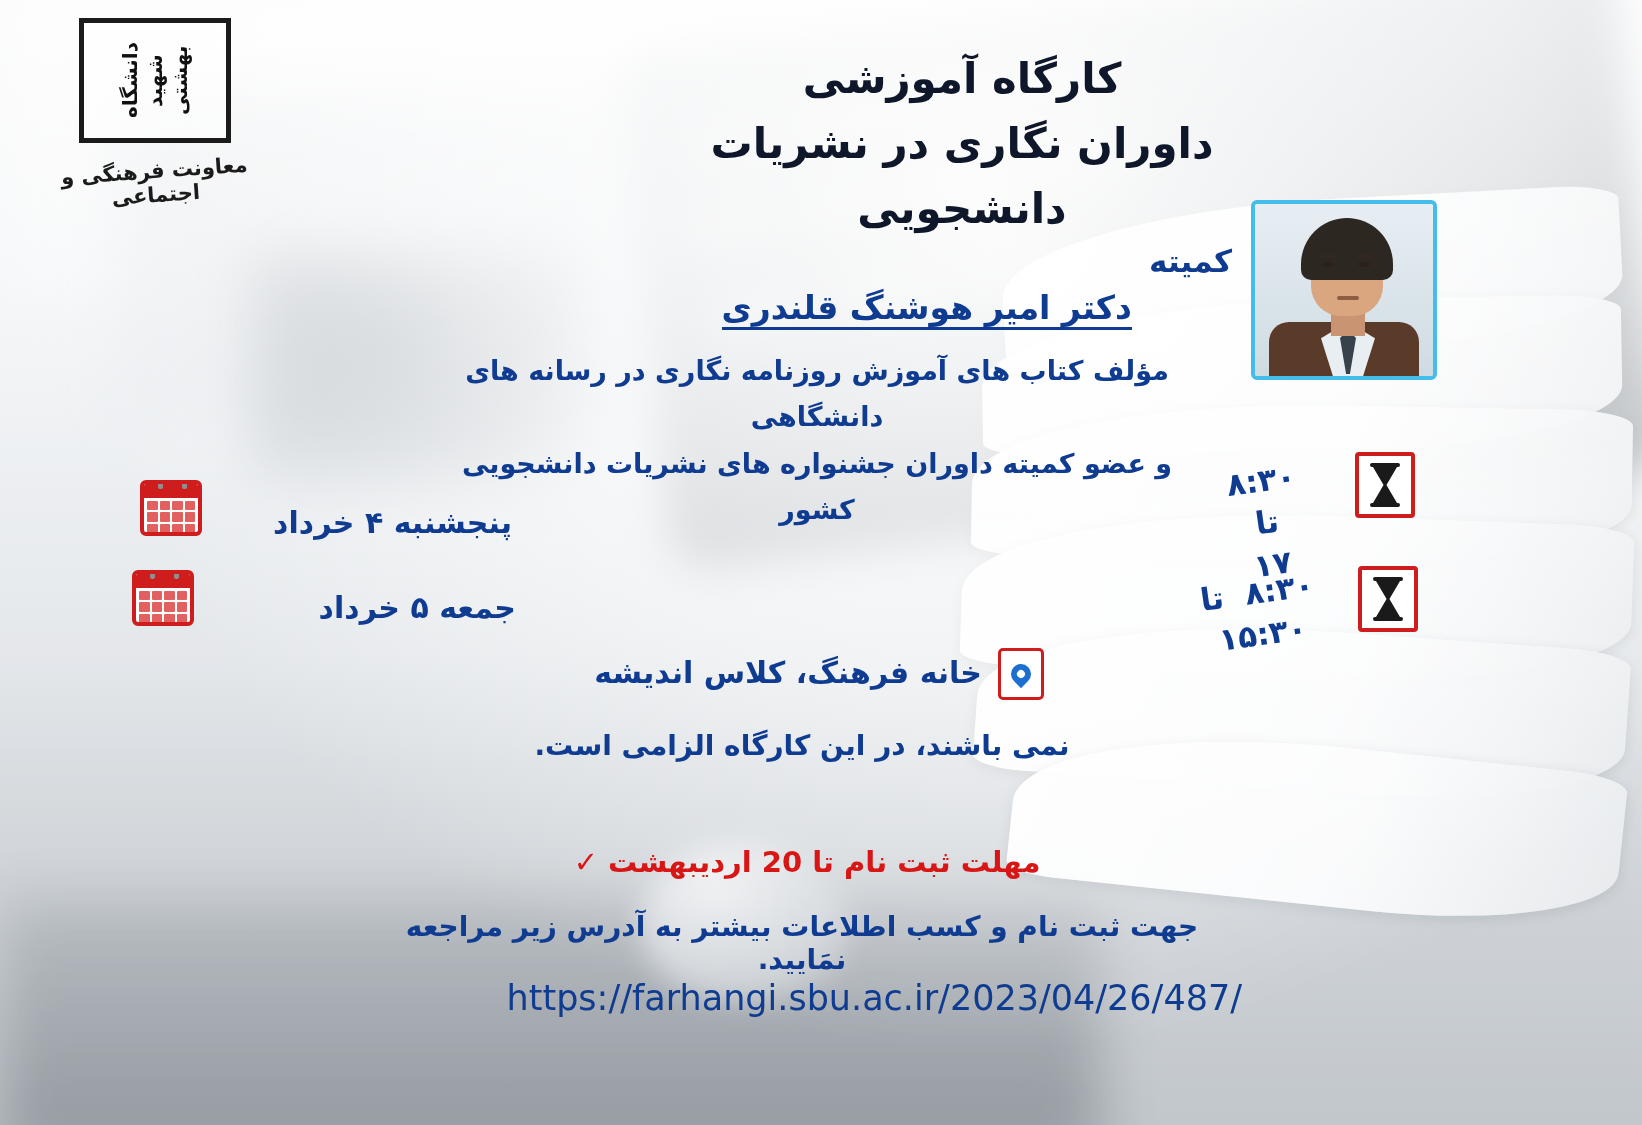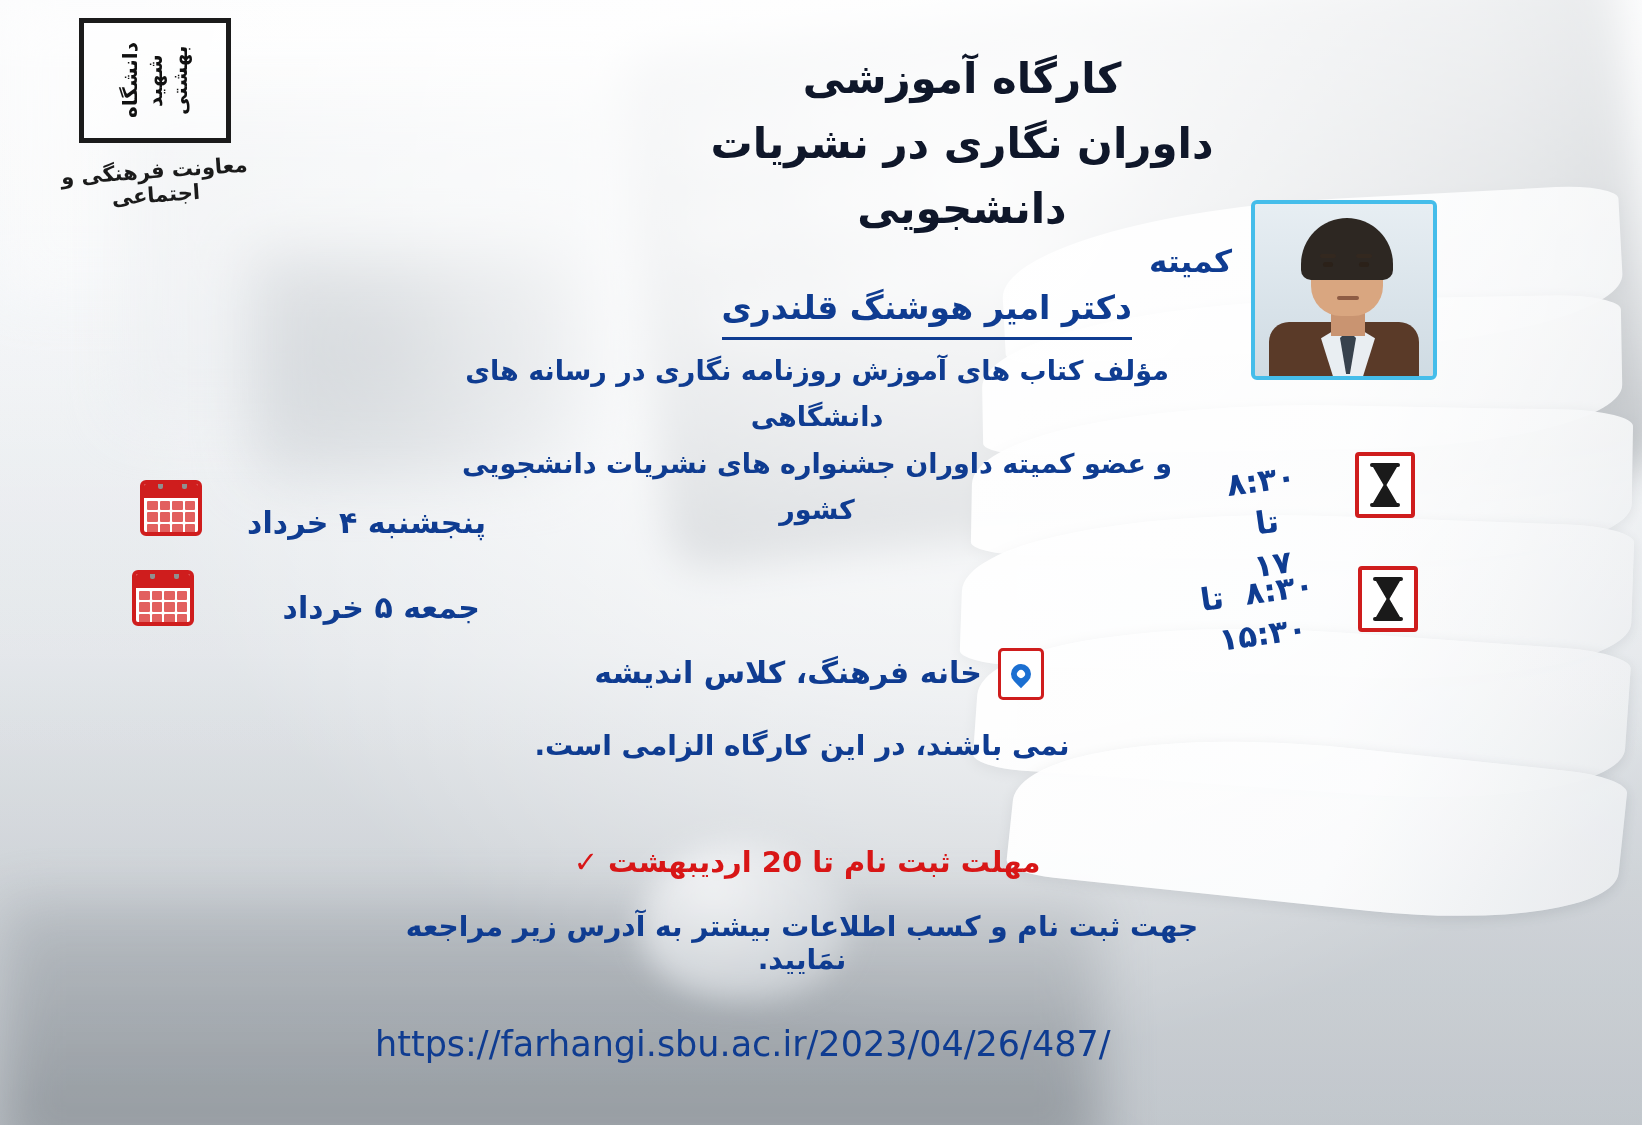--- a/index.html
+++ b/index.html
@@ -177,21 +177,20 @@
     font-weight: 700;
     color: #0f3c91;
   }
   .presenter-name {
     position: absolute;
     right: 510px;
     top: 288px;
     font-size: 33px;
     font-weight: 700;
     color: #0f3c91;
-    padding-bottom: 10px;
     border-bottom: 3px solid #0f3c91;
   }
   .presenter-bio {
     position: absolute;
     right: 430px;
     top: 348px;
     width: 790px;
     text-align: center;
     color: #0f3c91;
     font-weight: 700;
@@ -327,30 +326,29 @@
     right: 400px;
     top: 910px;
     width: 880px;
     text-align: center;
     font-size: 28px;
     font-weight: 700;
     color: #0f3c91;
   }
   .url {
     position: absolute;
-    right: 387px;
+    right: 400px;
     top: 978px;
     width: 880px;
-    text-align: left;
+    text-align: right;
     font-size: 35px;
     font-weight: 400;
     color: #0f3c91;
     direction: ltr;
     font-family: "DejaVu Sans", "Liberation Sans", sans-serif;
-    margin-top: 46px;
   }
 </style>
 </head>
 <body>
 
 <div class="poster">
 
   <div class="bg-base"></div>
   <div class="bg-blur-shape bg-top-white"></div>
   <div class="bg-blur-shape bg-monitor"></div>
@@ -428,21 +426,21 @@
       <span></span>
         <span></span>
         <span></span>
         <span></span>
       <span></span>
         <span></span>
         <span></span>
         <span></span>
     </div>
   </div>
-  <div class="date-text" style="right:1156px; top:505px;">پنجشنبه ۴ خرداد</div>
+  <div class="date-text" style="right:1130px; top:505px;">پنجشنبه ۴ خرداد</div>
 
   <div class="hour-icon" style="left:1355px; top:452px;">
     <div class="hour-glass">
         <div class="hg-body"></div>
       </div>
   </div>
   <div class="time-text" style="right:310px; top:460px; width:130px;">
     <div>۸:۳۰</div>
       <div>تا</div>
       <div>۱۷</div>
@@ -460,21 +458,21 @@
       <span></span>
         <span></span>
         <span></span>
         <span></span>
       <span></span>
         <span></span>
         <span></span>
         <span></span>
     </div>
   </div>
-  <div class="date-text" style="right:1162px; top:590px;">جمعه ۵ خرداد</div>
+  <div class="date-text" style="right:1126px; top:590px;">جمعه ۵ خرداد</div>
 
   <div class="hour-icon" style="left:1358px; top:566px;">
     <div class="hour-glass">
         <div class="hg-body"></div>
       </div>
   </div>
   <div class="time-text" style="right:312px; top:572px; width:140px;">
     <div>۸:۳۰ &nbsp;تا</div>
       <div>۱۵:۳۰</div>
   </div>

